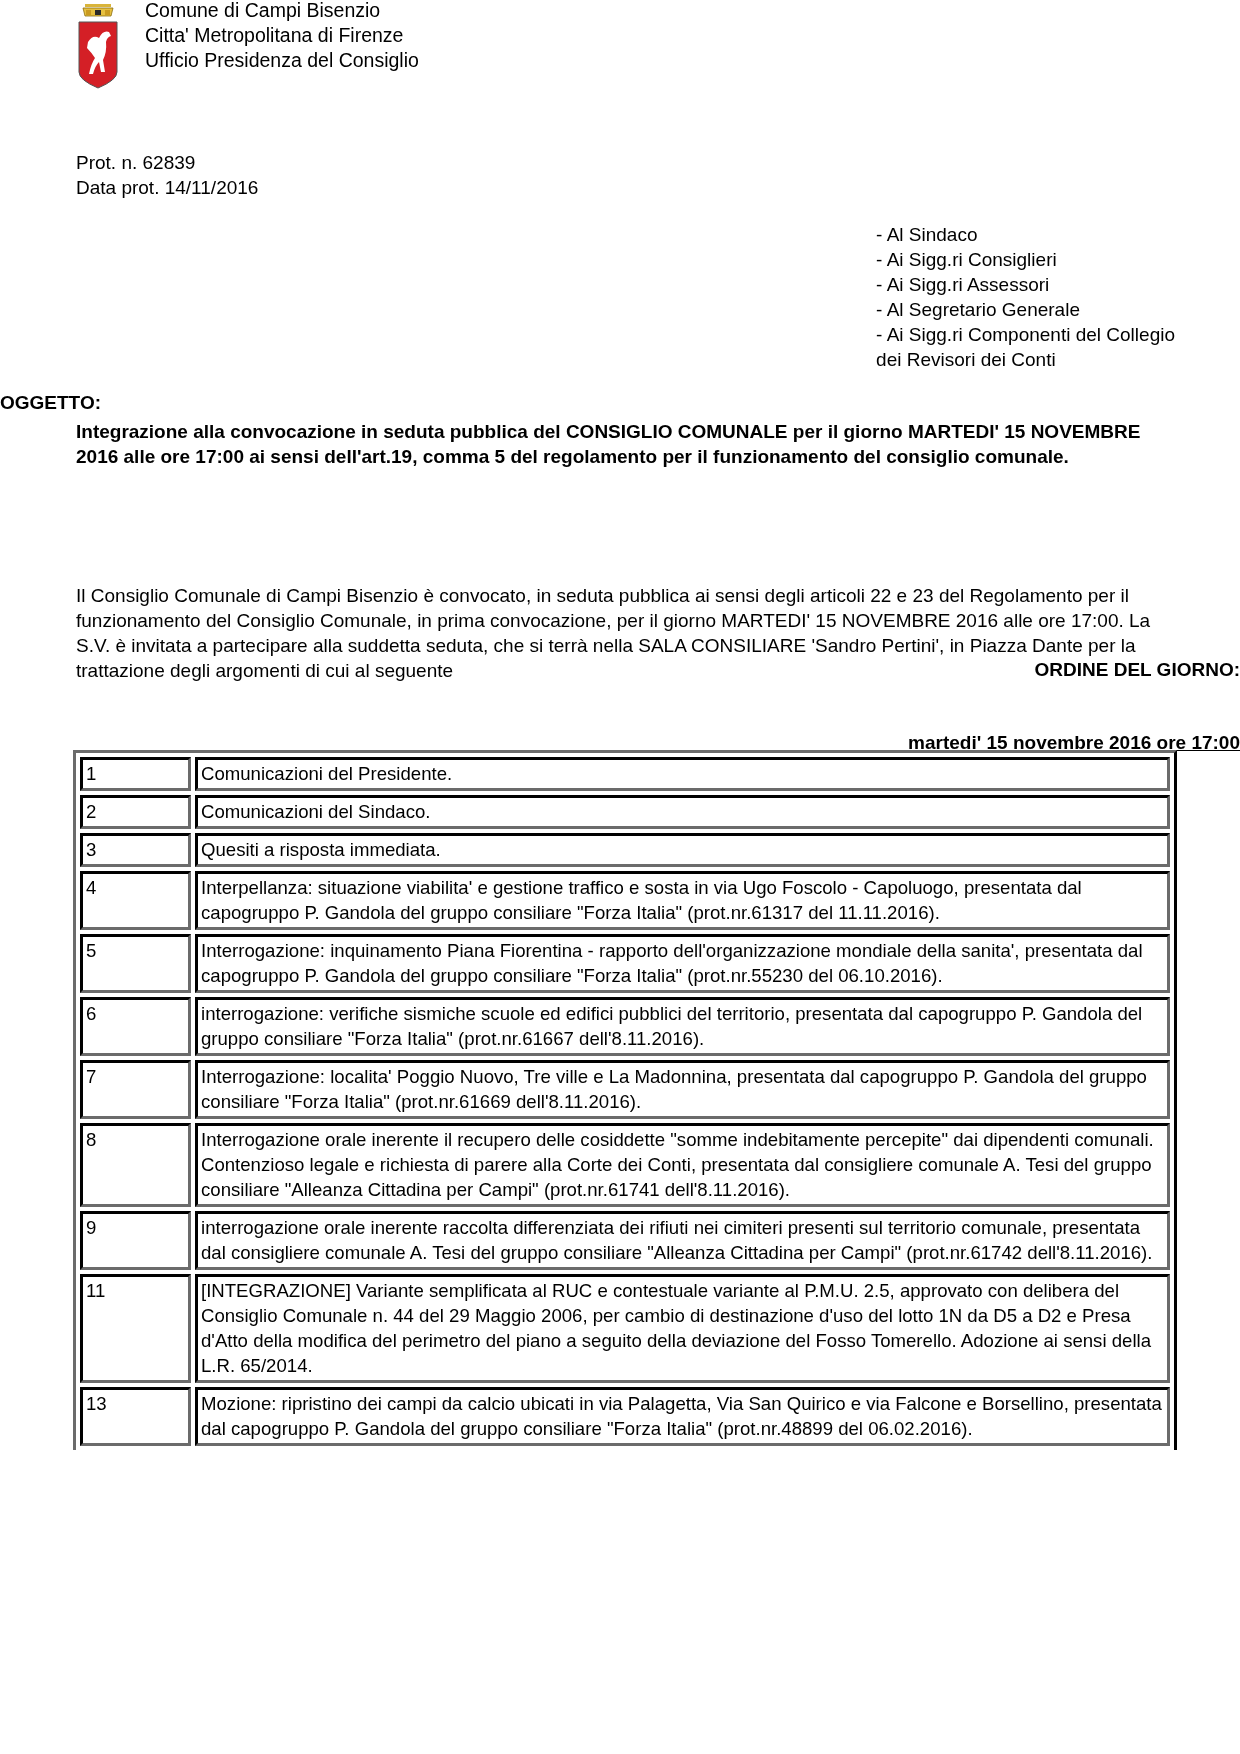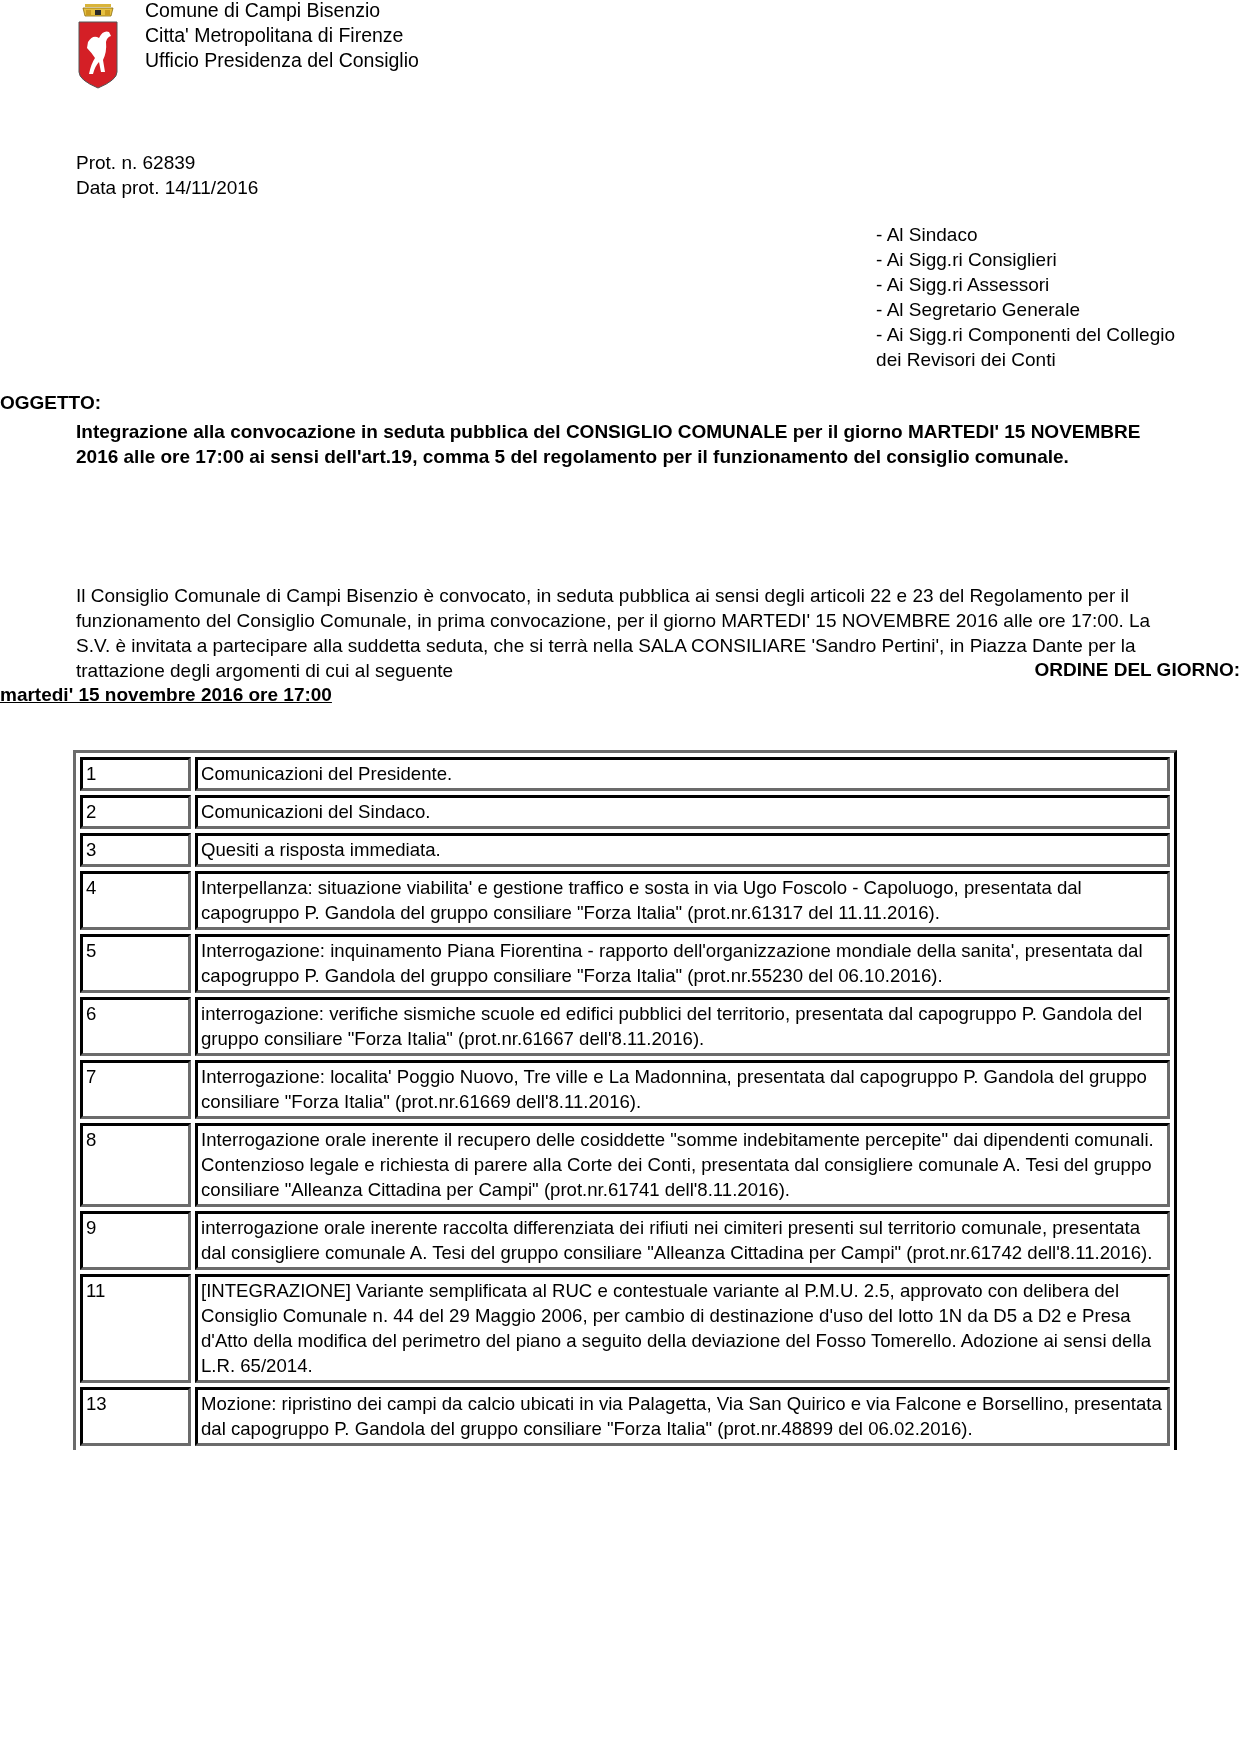--- a/index.html
+++ b/index.html
@@ -10,21 +10,21 @@
   }
   .logo { position: absolute; left: 73px; top: 2px; width: 50px; height: 88px; }
   .header-lines { position: absolute; left: 145px; top: -2px; font-size: 19.5px; line-height: 25px; }
   .header-lines div { white-space: nowrap; }
   .prot { position: absolute; left: 76px; top: 150px; }
   .recipients { position: absolute; right: 65px; top: 222px; text-align: left; }
   .oggetto-label { position: absolute; left: 0; width: 1240px; top: 390px; text-align: left; font-weight: bold; }
   .subject { position: absolute; left: 76px; top: 419px; width: 1100px; font-weight: bold; }
   .paragraph { position: absolute; left: 76px; top: 535px; width: 1100px; margin-top: 48px; }
   .odg-label { position: absolute; left: 0; width: 1240px; top: 657px; text-align: right; font-weight: bold; }
-  .odg-date { position: absolute; left: 0; width: 1240px; top: 682px; text-align: left; font-weight: bold; text-decoration: underline; }
+  .odg-date { position: absolute; left: 0; width: 1240px; top: 730px; text-align: right; font-weight: bold; text-decoration: underline; }
   .agenda {
     position: absolute; left: 73px; top: 750px; width: 1104px;
     border-collapse: separate; border-spacing: 4px;
     border-top: 3px solid #6b6b6b; border-left: 3px solid #6b6b6b;
     border-right: 3px solid #000; border-bottom: 0;
   }
   .agenda td {
     border-top: 3px solid #000; border-left: 3px solid #000;
     border-right: 3px solid #6b6b6b; border-bottom: 3px solid #6b6b6b;
     padding: 1px 3px 2px 3px; vertical-align: top; font-size: 18.6px; line-height: 25px;

